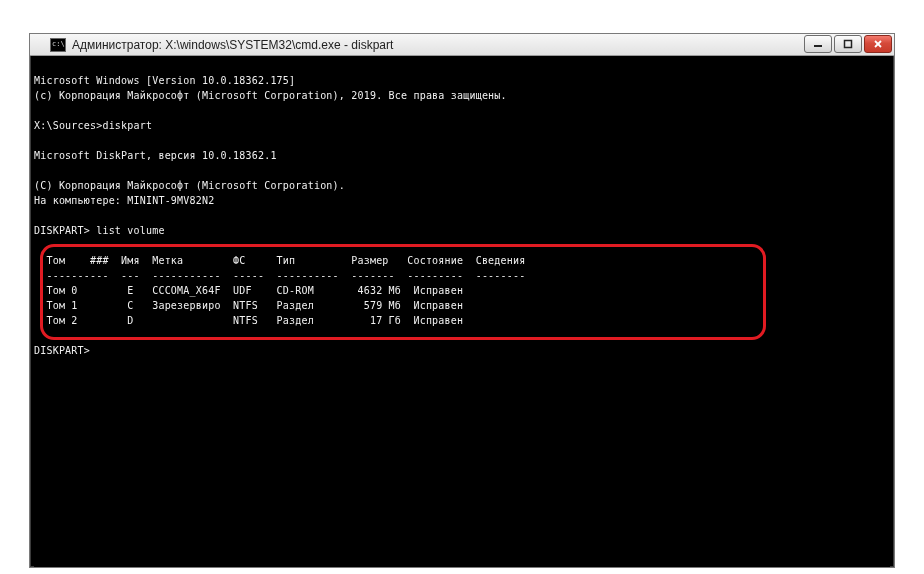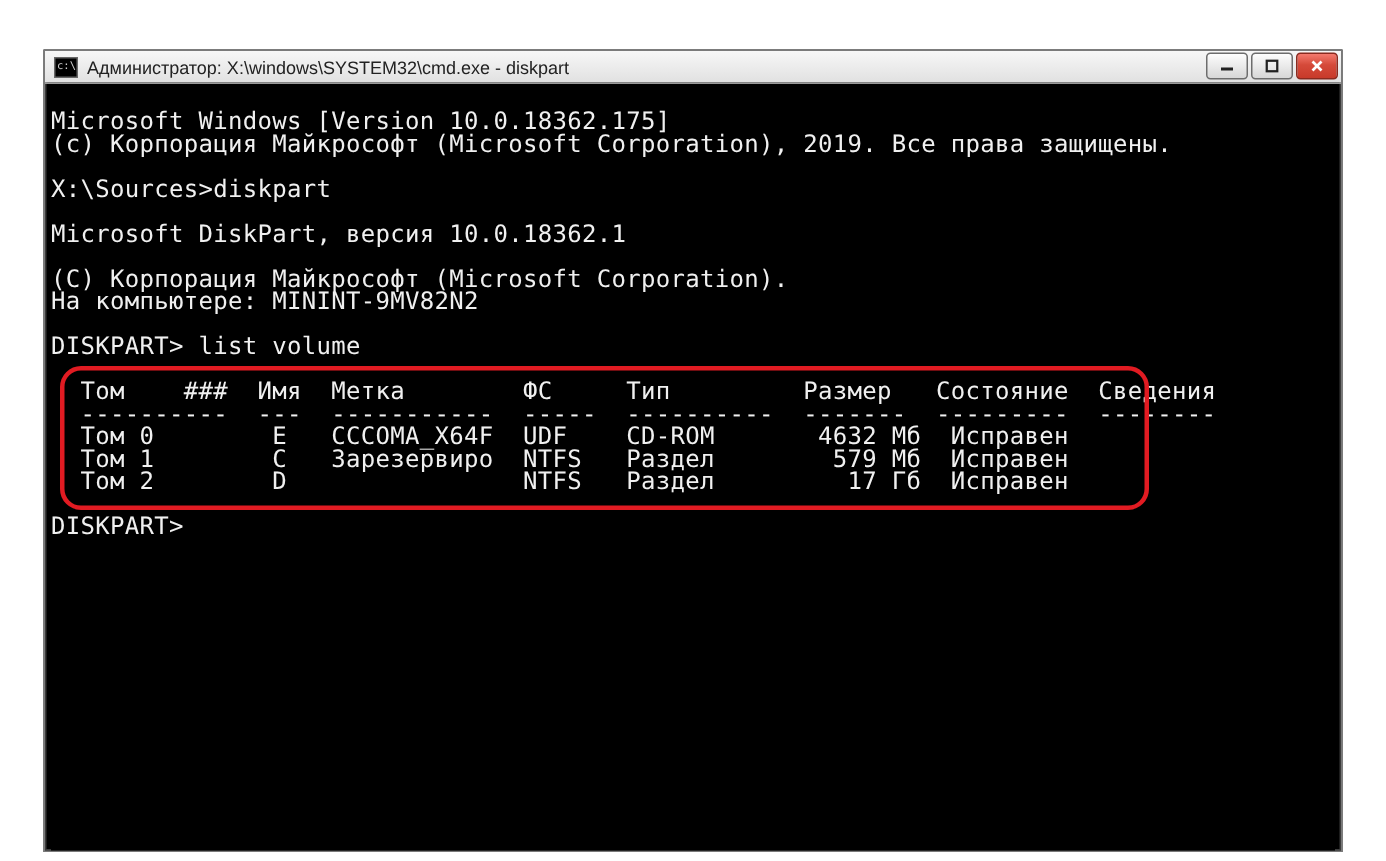--- a/index.html
+++ b/index.html
@@ -27,21 +27,21 @@
     border: 1px solid #7a7a7a;
     box-shadow: 0 0 0 1px #3c3c3c inset;
     box-sizing: border-box;
   }
   .titlebar {
     height: 22px;
     background: linear-gradient(to bottom, #f7f7f7, #e1e1e1);
     border-bottom: 1px solid #9a9a9a;
     display: flex;
     align-items: center;
-    padding-left: 6px;
+    padding-left: 20px;
     box-sizing: border-box;
     position: relative;
   }
   .title-icon {
     width: 14px;
     height: 12px;
     background: #000;
     border: 1px solid #666;
     margin-right: 6px;
     position: relative;
@@ -95,21 +95,21 @@
 
   .console {
     position: absolute;
     left: 4px;
     right: 4px;
     top: 24px;
     bottom: 0;
     background: #000;
     color: #f0f0f0;
     font-family: "Lucida Console", "Consolas", monospace;
-    font-size: 16px;
+    font-size: 10px;
     line-height: 15px;
     white-space: pre;
     letter-spacing: 0.2px;
     overflow: hidden;
   }
 
   .highlight-box {
     position: absolute;
     border: 3px solid #e11b22;
     border-radius: 14px;

